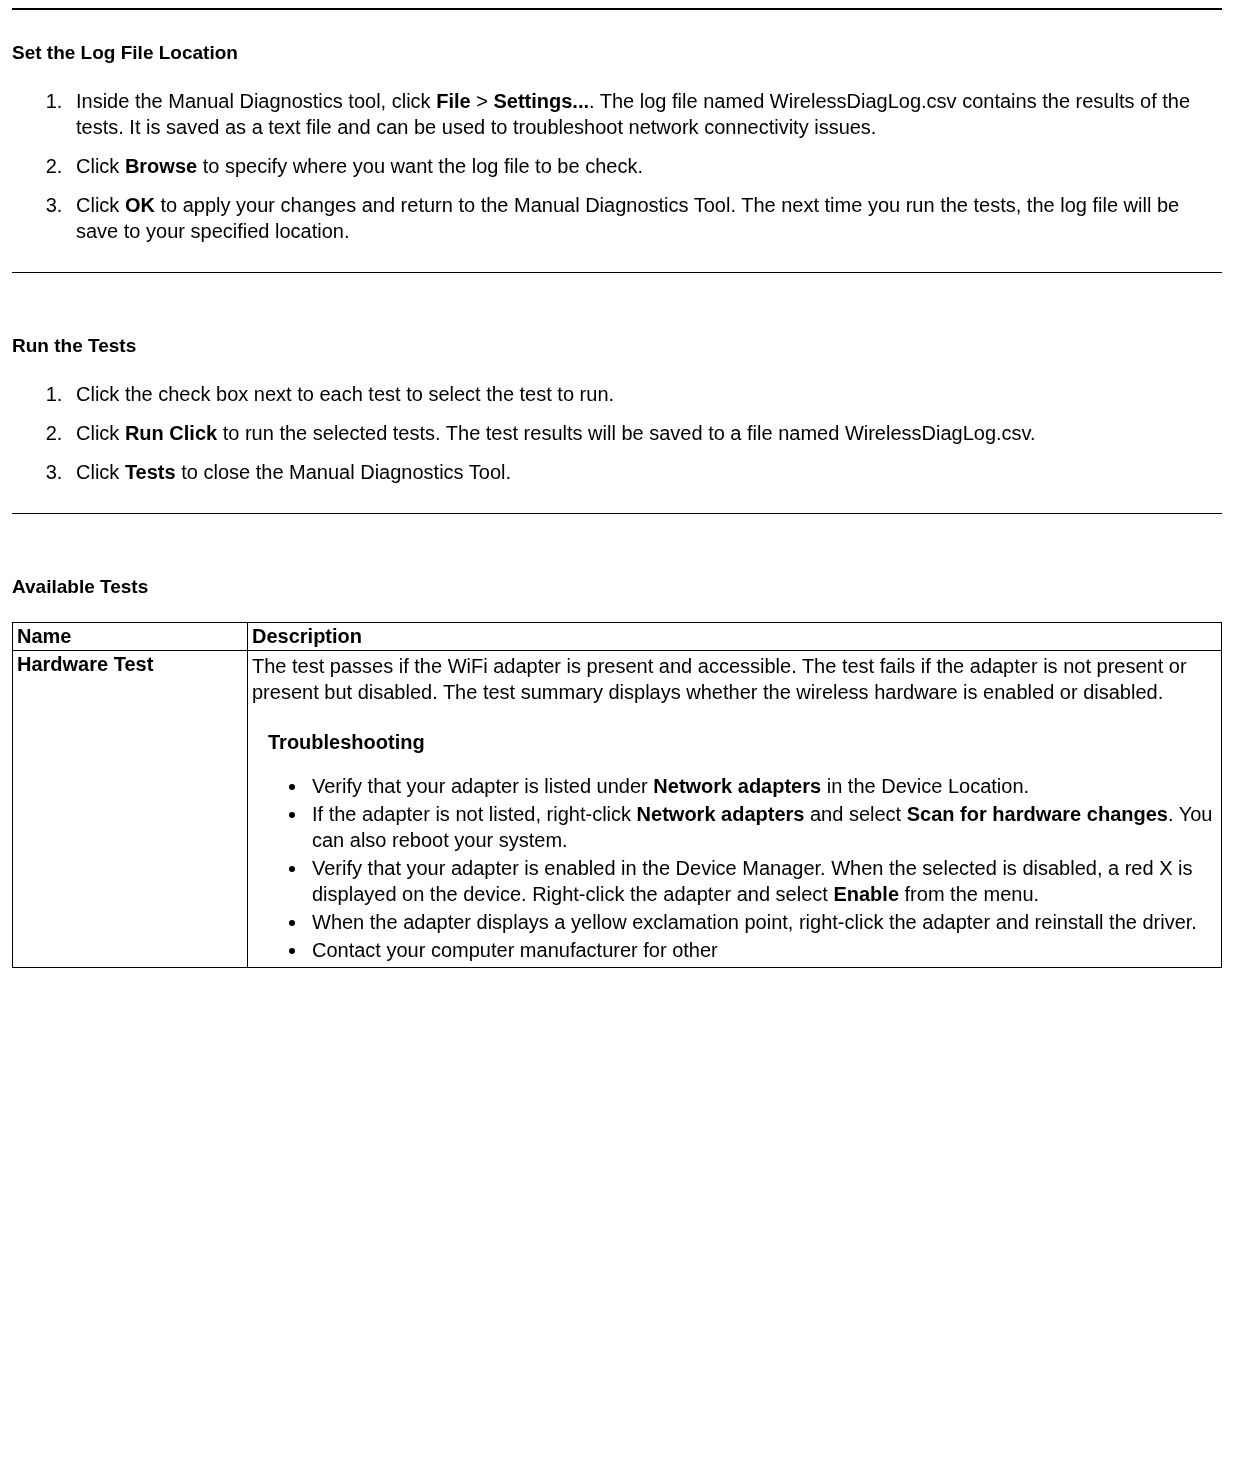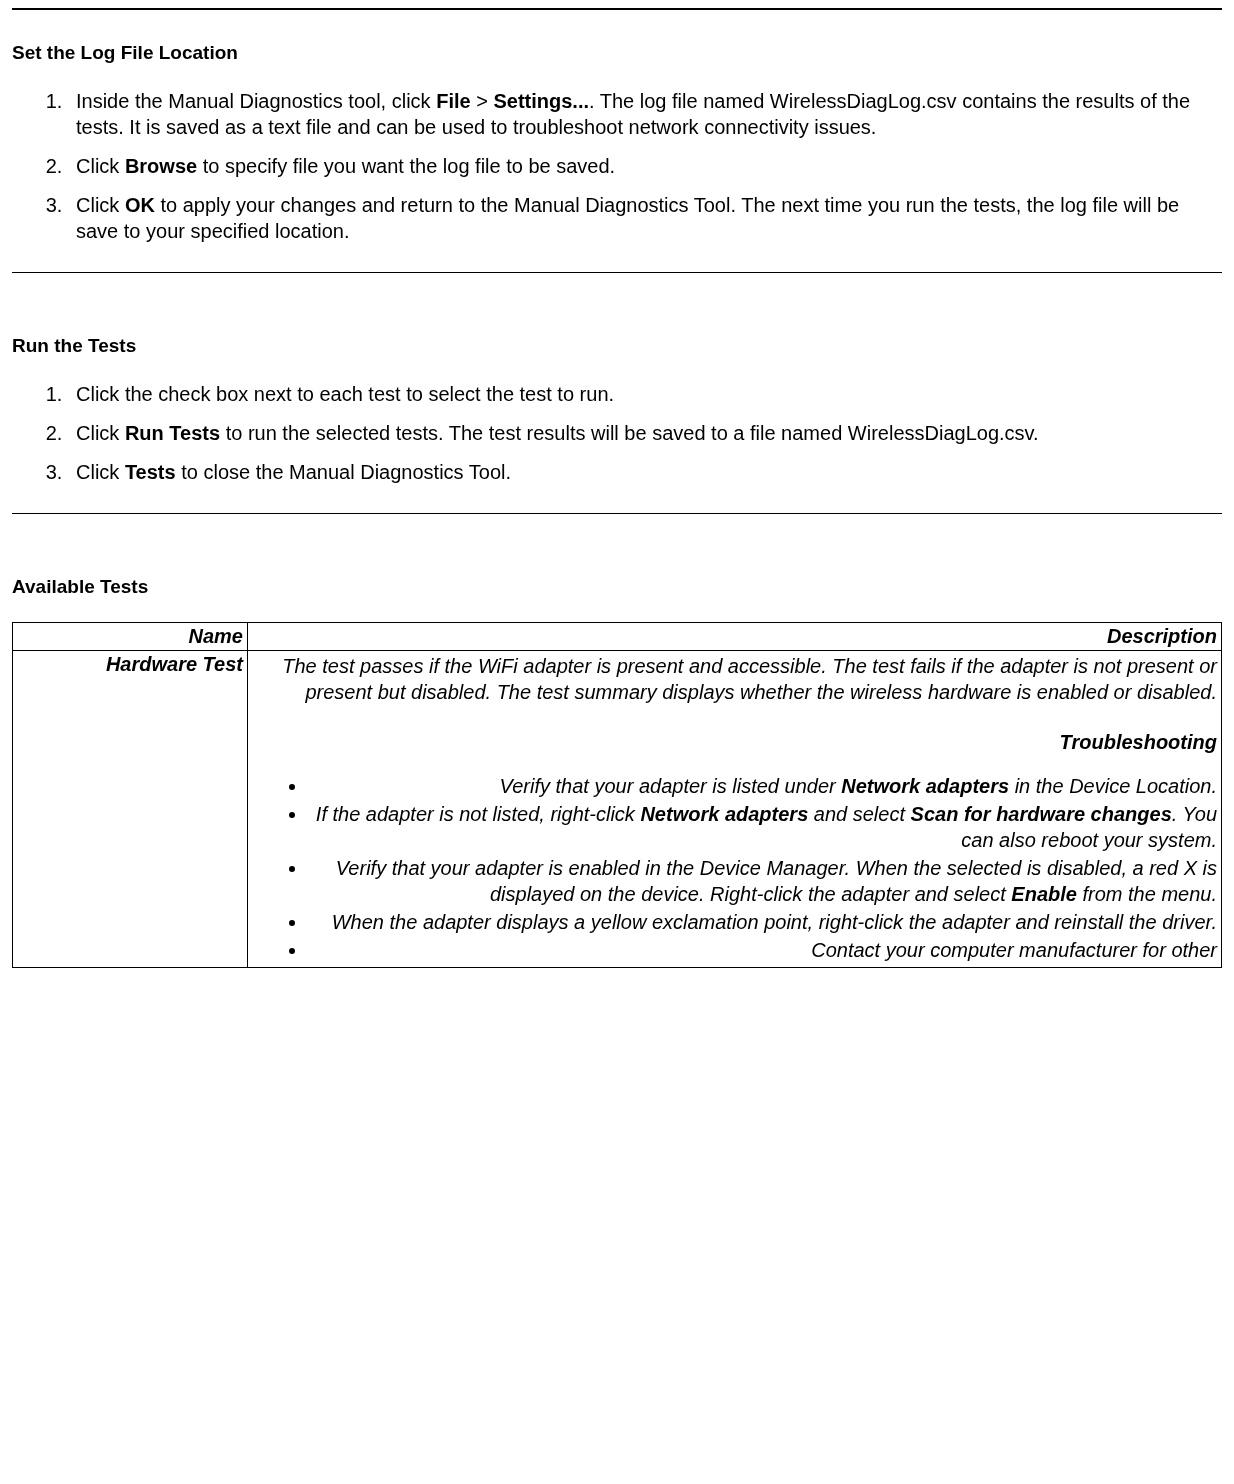--- a/index.html
+++ b/index.html
@@ -35,25 +35,24 @@
     margin-top: 13px;
   }
   .b { font-weight: bold; }
   table {
     border-collapse: collapse;
     width: 100%;
     margin-top: 12px;
   }
   th, td {
     border: 1.5px solid #000;
-    text-align: right;
+    text-align: left;
     vertical-align: top;
     padding: 2px 4px;
     font-size: 20px;
-    font-style: italic;
   }
   th {
     font-weight: bold;
   }
   td.name-col {
     width: 226px;
     font-weight: bold;
   }
   .desc-block p {
     margin: 0 0 18px 0;
@@ -79,37 +78,37 @@
 <body>
 
 <hr>
 
 <h2>Set the Log File Location</h2>
 <ol>
   <li>
     <span>Inside the Manual Diagnostics tool, click </span><span class="b">File</span><span> &gt; </span><span class="b">Settings...</span><span>. The log file named WirelessDiagLog.csv contains the results of the tests. It is saved as a text file and can be used to troubleshoot network connectivity issues.</span>
   </li>
   <li>
-    <span>Click </span><span class="b">Browse</span><span> to specify file you want the log file to be saved.</span>
+    <span>Click </span><span class="b">Browse</span><span> to specify where you want the log file to be check.</span>
   </li>
   <li>
     <span>Click </span><span class="b">OK</span><span> to apply your changes and return to the Manual Diagnostics Tool. The next time you run the tests, the log file will be save to your specified location.</span>
   </li>
 </ol>
 
 <hr class="thin">
 <div class="section-gap"></div>
 
 <h2>Run the Tests</h2>
 <ol>
   <li>
     <span>Click the check box next to each test to select the test to run.</span>
   </li>
   <li>
-    <span>Click </span><span class="b">Run Tests</span><span> to run the selected tests. The test results will be saved to a file named WirelessDiagLog.csv.</span>
+    <span>Click </span><span class="b">Run Click</span><span> to run the selected tests. The test results will be saved to a file named WirelessDiagLog.csv.</span>
   </li>
   <li>
     <span>Click </span><span class="b">Tests</span><span> to close the Manual Diagnostics Tool.</span>
   </li>
 </ol>
 
 <hr class="thin">
 <div class="section-gap"></div>
 
 <h2>Available Tests</h2>

